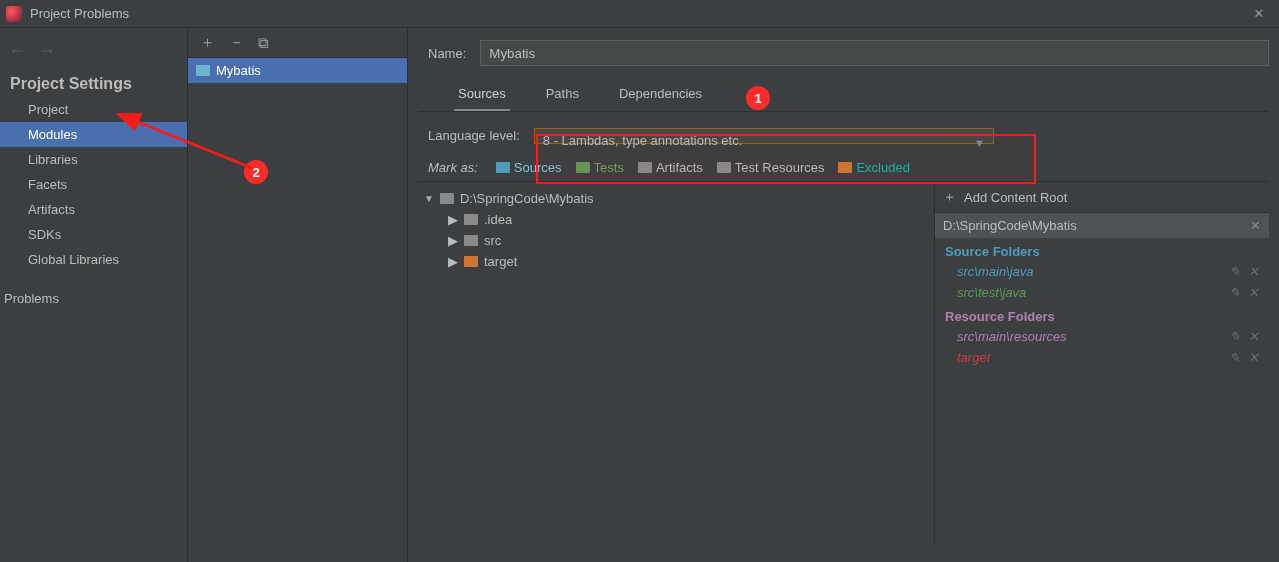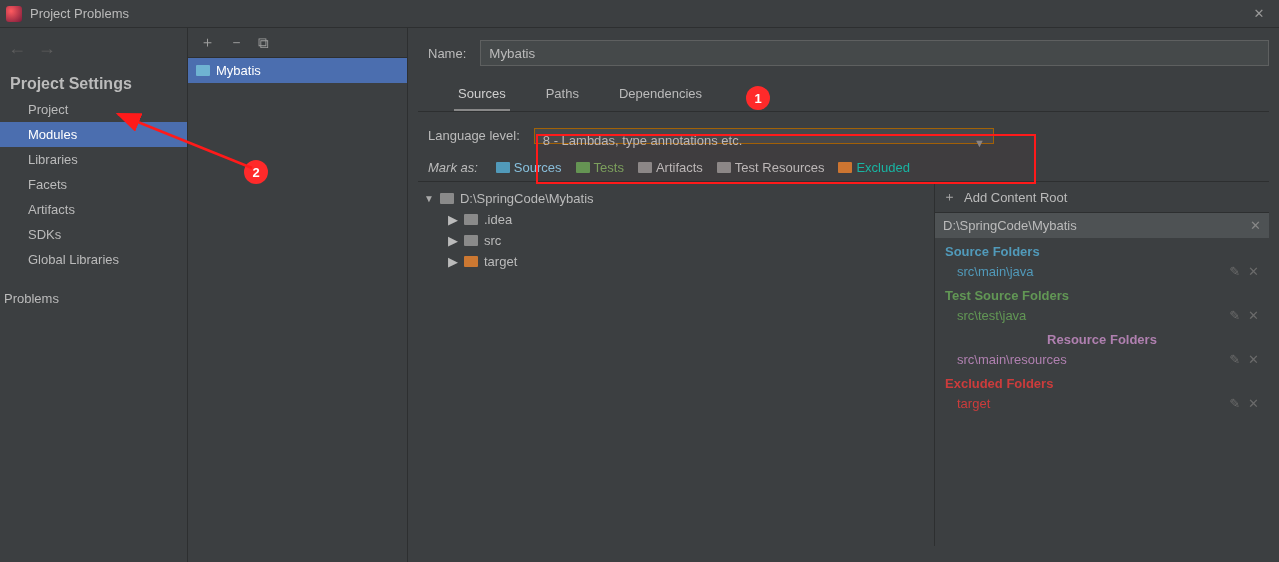--- a/index.html
+++ b/index.html
@@ -43,25 +43,25 @@
 .tree-panel { flex:1; padding:6px 4px; }
 .tree-root { display:flex; align-items:center; gap:6px; padding:3px 2px; }
 .tree-root .tri { color:#aaa; font-size:10px; }
 .tree-child { display:flex; align-items:center; gap:6px; padding:3px 2px 3px 26px; }
 .right-panel { width:335px; border-left:1px solid #2d2f30; }
 .rp-header { display:flex; align-items:center; padding:6px 8px; border-bottom:1px solid #2d2f30; }
 .rp-header .plus { margin-right:8px; color:#aaa; }
 .rp-bar { background:#4e5254; padding:5px 8px; display:flex; align-items:center; }
 .rp-bar .x { margin-left:auto; color:#888; cursor:pointer; }
 .rp-section-title { padding:6px 10px 2px; font-weight:bold; }
-.rp-item { padding:3px 10px 3px 22px; display:flex; align-items:center; }
+.rp-item { padding:3px 10px 3px 22px; display:flex; align-items:center;font-style:italic; }
 .rp-item .editx { margin-left:auto; color:#6b6b6b; display:flex; gap:8px; }
 .c-source { color:#519aba; }
 .c-test { color:#629755; }
-.c-resource { color:#b080b0;text-align:center; }
+.c-resource { color:#b080b0; }
 .c-excluded { color:#cc3c3c; }
 .annot { position:absolute; width:24px; height:24px; border-radius:50%; background:#ff2a2a; color:#fff; display:flex; align-items:center; justify-content:center; font-size:13px; font-weight:bold; }
 .arrow-line { position:absolute; pointer-events:none; }
 </style>
 </head>
 <body>
 
 <div class="titlebar">
   <span class="appicon"></span>
   <span class="title">Project Problems</span>
@@ -173,37 +173,35 @@
         </div>
         <div id="rp-sections">
             <div class="rp-section-title c-source">Source Folders</div>
             <div class="rp-item">
               <span class="c-source">src\main\java</span>
               <span class="editx">
                 <span>✎</span>
                 <span>✕</span>
               </span>
             </div>
-            <div class="rp-section-title c-test">Test Source Folders</div>
             <div class="rp-item">
               <span class="c-test">src\test\java</span>
               <span class="editx">
                 <span>✎</span>
                 <span>✕</span>
               </span>
             </div>
             <div class="rp-section-title c-resource">Resource Folders</div>
             <div class="rp-item">
               <span class="c-resource">src\main\resources</span>
               <span class="editx">
                 <span>✎</span>
                 <span>✕</span>
               </span>
             </div>
-            <div class="rp-section-title c-excluded">Excluded Folders</div>
             <div class="rp-item">
               <span class="c-excluded">target</span>
               <span class="editx">
                 <span>✎</span>
                 <span>✕</span>
               </span>
             </div>
           </div>
       </div>
     </div>

